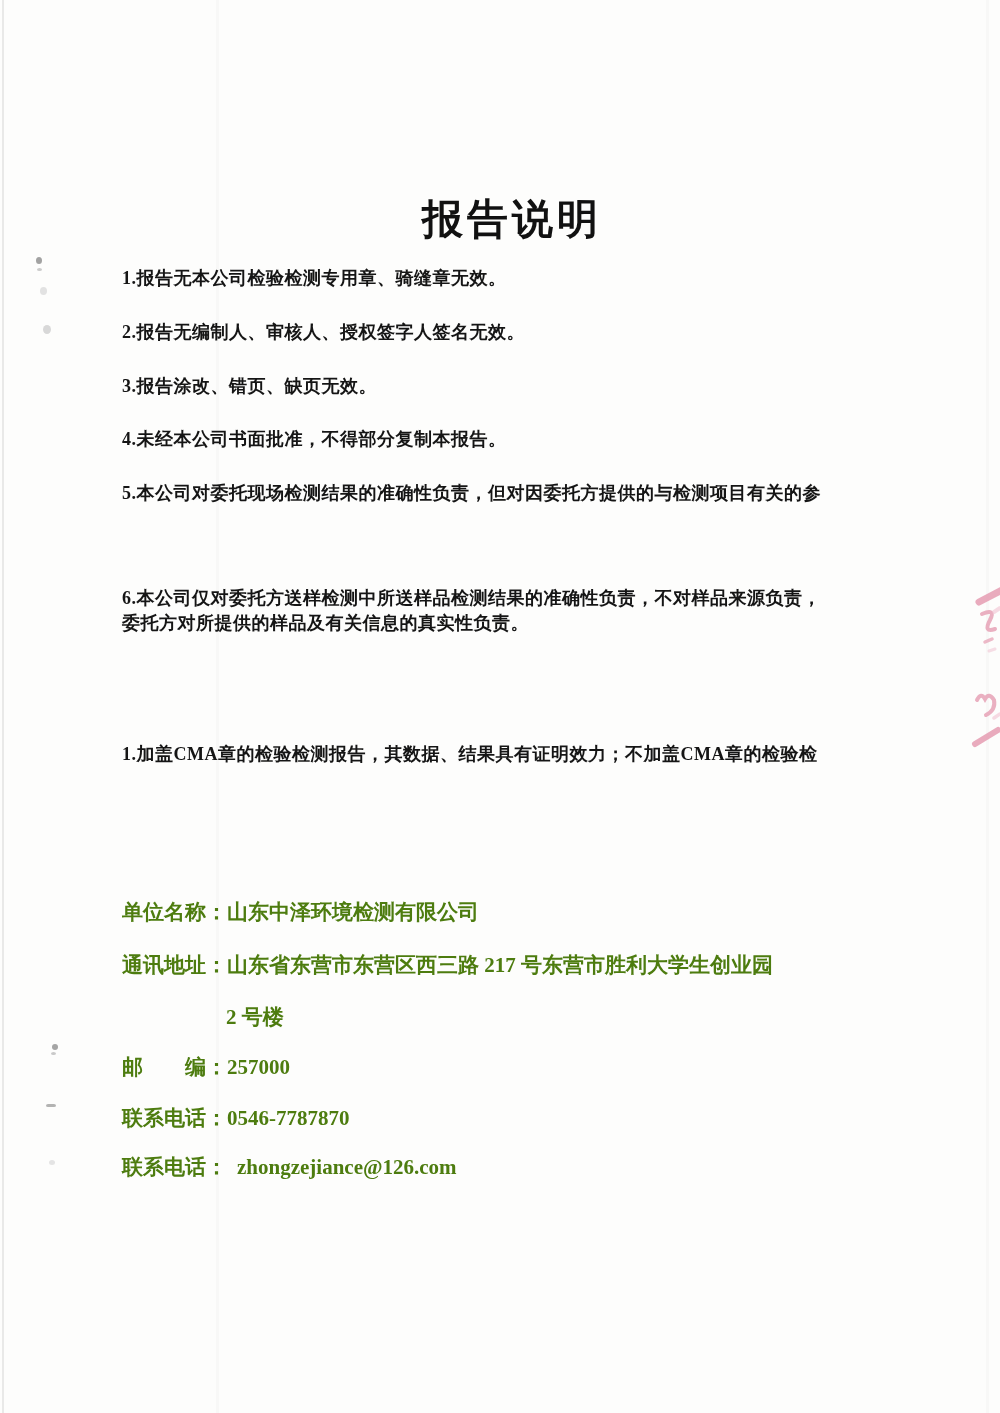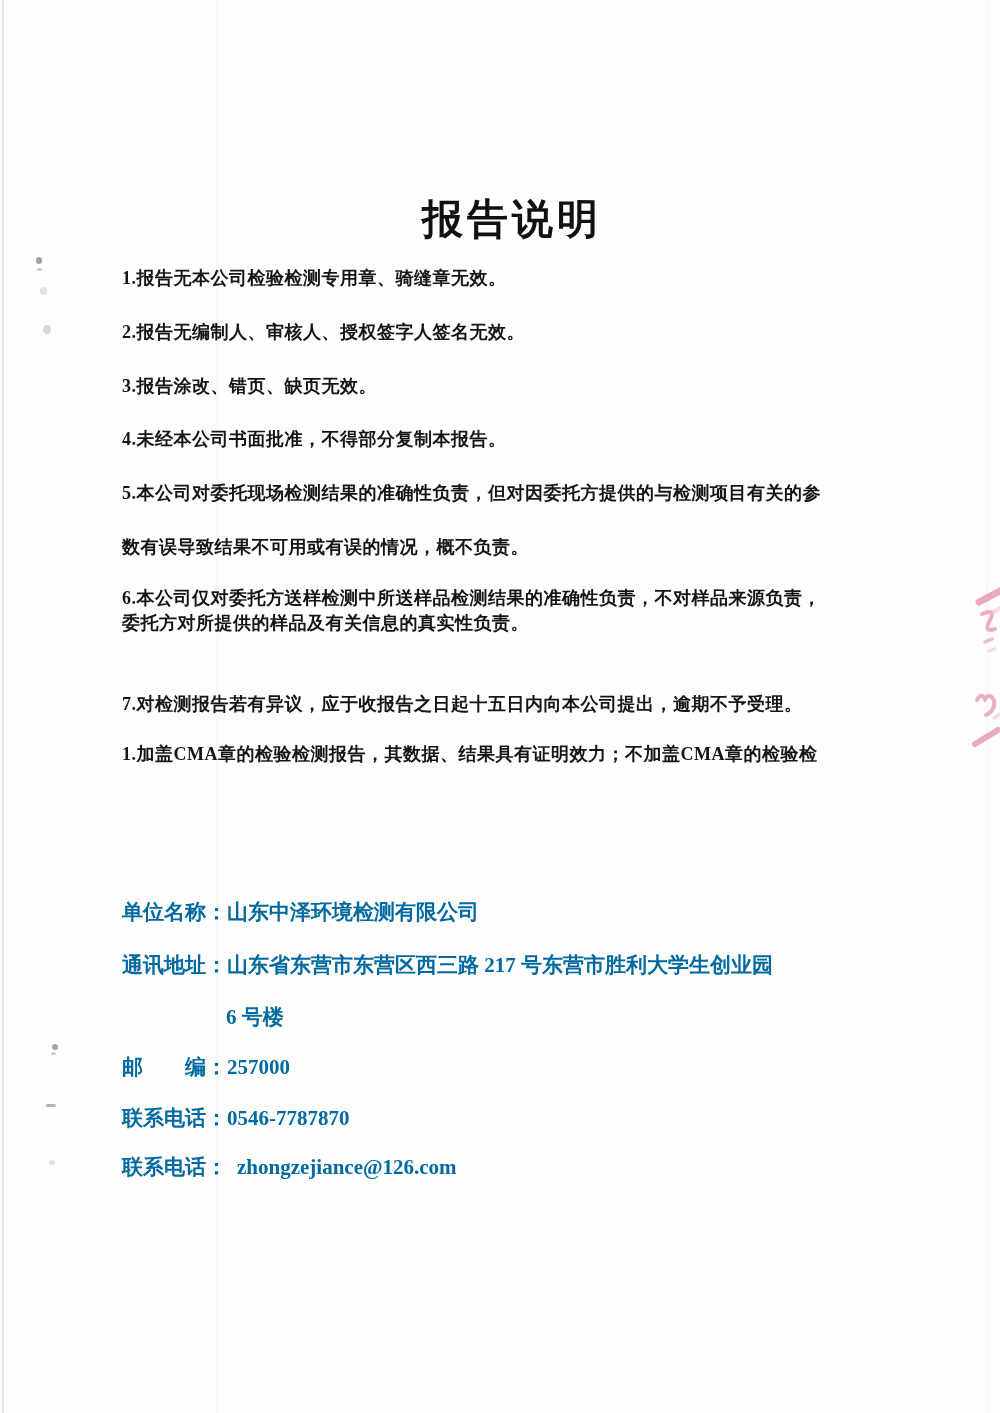--- a/index.html
+++ b/index.html
@@ -31,21 +31,21 @@
   .bodyline{
     position:absolute;left:122px;
     font-size:18px;font-weight:700;
     white-space:nowrap;
     letter-spacing:0.5px;
     color:#151515;
   }
   .contact-row{
     position:absolute;left:122px;
     font-size:21px;font-weight:700;
-    white-space:nowrap;color:#0369a1;
+    white-space:nowrap;color:#4d7c0f;
   }
   .contact-label{display:inline-block;min-width:104px;}
   .contact-value{display:inline-block;}
   .speck{position:absolute;border-radius:50%;}
   .seal-svg{position:absolute;left:964px;top:578px;}
 </style>
 </head>
 <body>
 
 <div class="page">
@@ -76,34 +76,32 @@
     </g>
   </svg>
 
   <h1 class="title">报告说明</h1>
 
   <div class="bodyline" style="top:266px">1.报告无本公司检验检测专用章、骑缝章无效。</div>
   <div class="bodyline" style="top:320px">2.报告无编制人、审核人、授权签字人签名无效。</div>
   <div class="bodyline" style="top:374px">3.报告涂改、错页、缺页无效。</div>
   <div class="bodyline" style="top:427px">4.未经本公司书面批准，不得部分复制本报告。</div>
   <div class="bodyline" style="top:481px">5.本公司对委托现场检测结果的准确性负责，但对因委托方提供的与检测项目有关的参</div>
-  <div class="bodyline" style="top:535px">数有误导致结果不可用或有误的情况，概不负责。</div>
   <div class="bodyline" style="top:586px">6.本公司仅对委托方送样检测中所送样品检测结果的准确性负责，不对样品来源负责，</div>
   <div class="bodyline" style="top:611px">委托方对所提供的样品及有关信息的真实性负责。</div>
-  <div class="bodyline" style="top:692px">7.对检测报告若有异议，应于收报告之日起十五日内向本公司提出，逾期不予受理。</div>
   <div class="bodyline" style="top:742px">1.加盖CMA章的检验检测报告，其数据、结果具有证明效力；不加盖CMA章的检验检</div>
 
   <div class="contact-row" style="top:898px">
     <span class="contact-label">单位名称：</span><span class="contact-value">山东中泽环境检测有限公司</span>
   </div>
   <div class="contact-row" style="top:951px">
     <span class="contact-label">通讯地址：</span><span class="contact-value">山东省东营市东营区西三路 217 号东营市胜利大学生创业园</span>
   </div>
   <div class="contact-row" style="top:1003px">
-    <span class="contact-label"></span><span class="contact-value">6 号楼</span>
+    <span class="contact-label"></span><span class="contact-value">2 号楼</span>
   </div>
   <div class="contact-row" style="top:1053px">
     <span class="contact-label">邮　　编：</span><span class="contact-value">257000</span>
   </div>
   <div class="contact-row" style="top:1104px">
     <span class="contact-label">联系电话：</span><span class="contact-value">0546-7787870</span>
   </div>
   <div class="contact-row" style="top:1153px">
     <span class="contact-label">联系电话：</span><span class="contact-value" style="padding-left:10px">zhongzejiance@126.com</span>
   </div>

